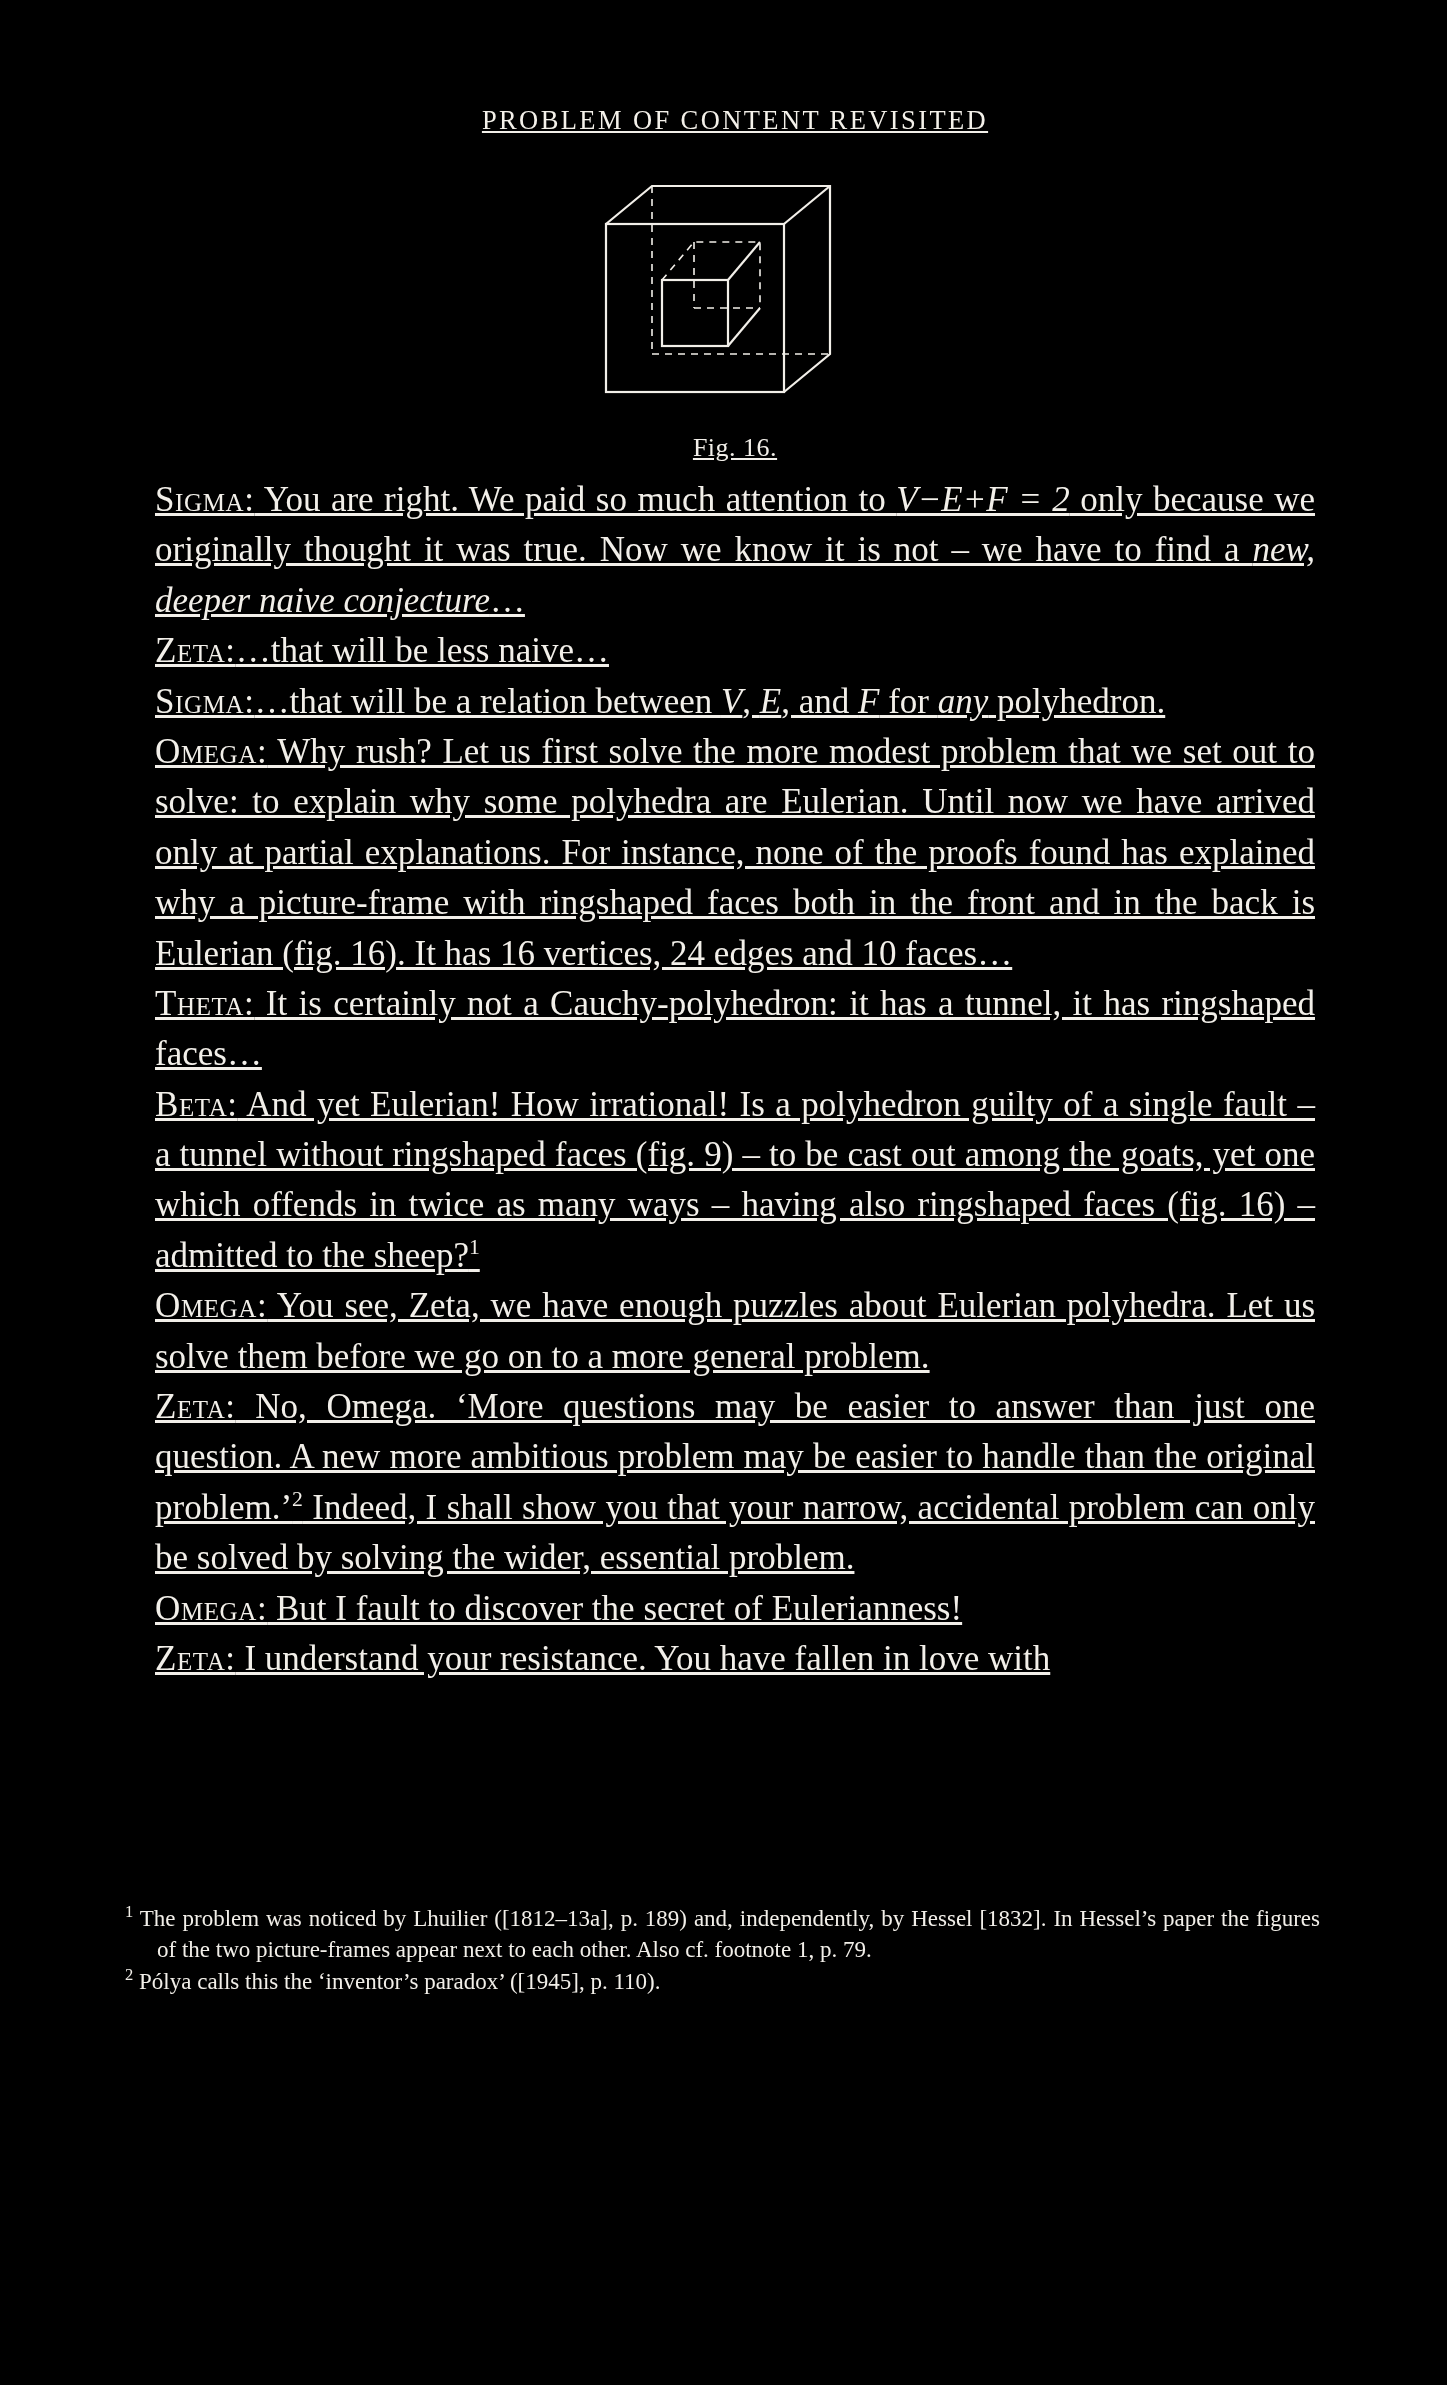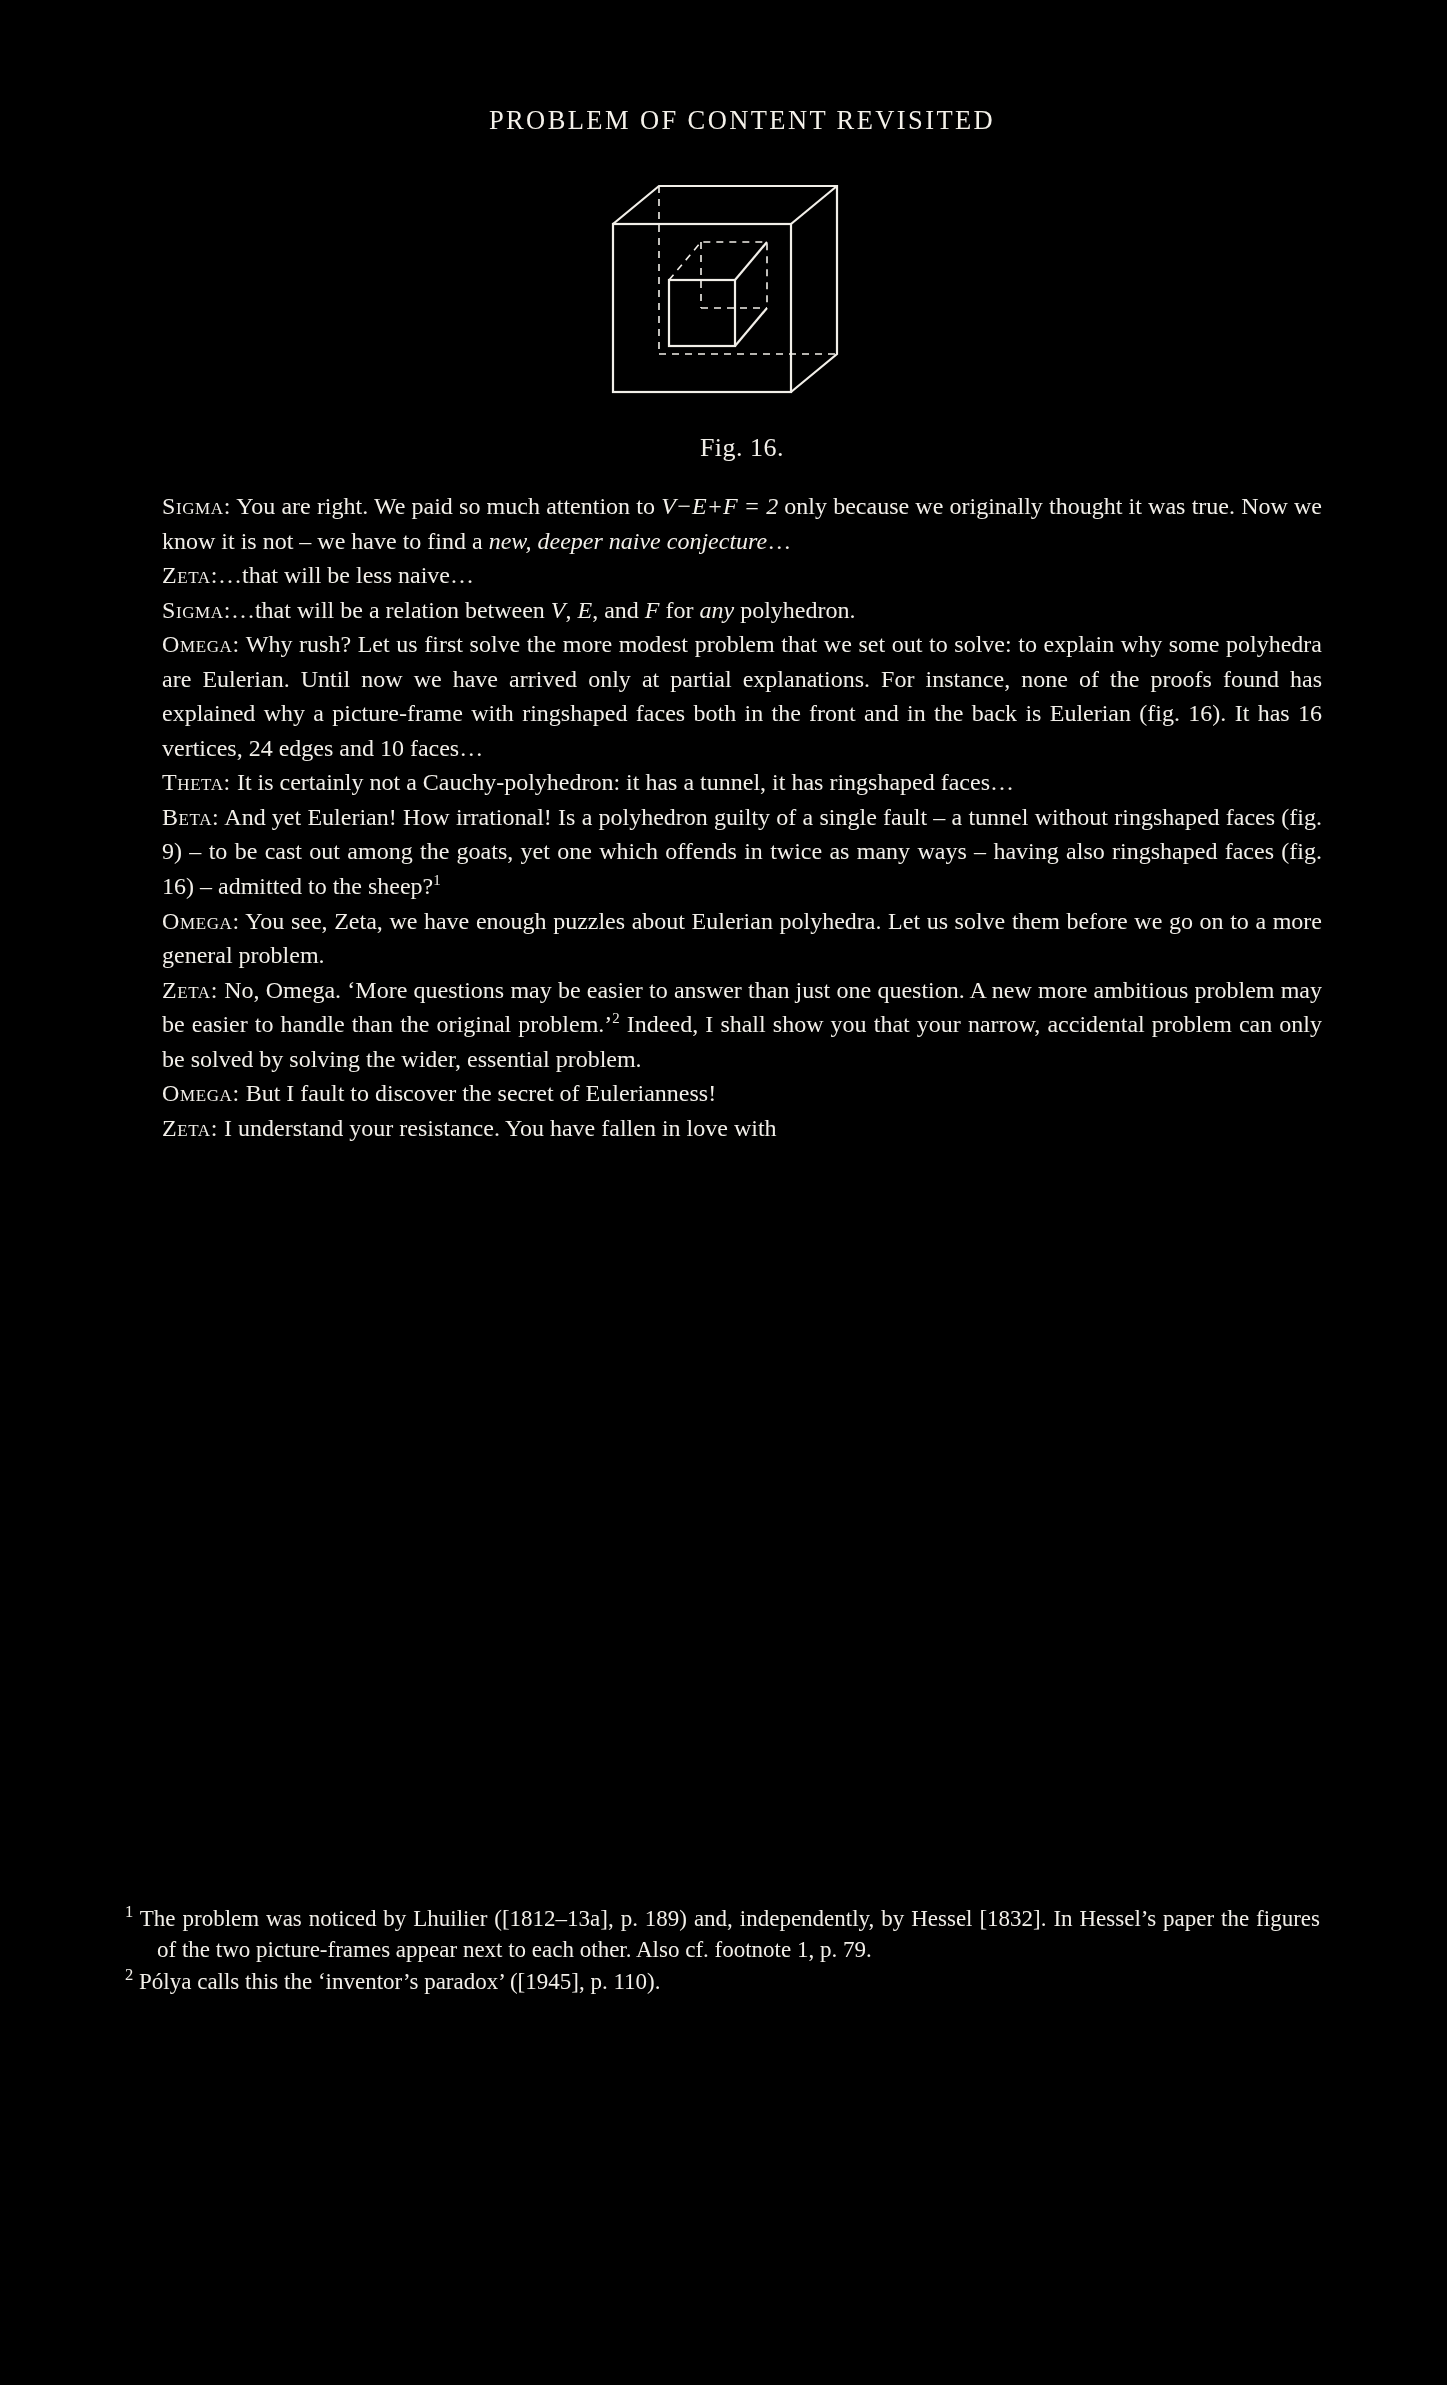--- a/index.html
+++ b/index.html
@@ -17,23 +17,24 @@
   }
   .page {
     position: absolute;
     left: 0; top: 0;
     width: 1447px;
     height: 2385px;
     background: #000000;
   }
   .content {
     position: absolute;
-    left: 162px;
+    left: 155px;
     top: 0;
     width: 1160px;
+    text-decoration: underline;
   }
   .running-head {
     margin-top: 105px;
     text-align: center;
     font-size: 26.5px;
     letter-spacing: 2.4px;
     font-variant: normal;
     color: #f4f1ea;
   }
   .figure-block {
@@ -41,22 +42,22 @@
     display: flex;
     justify-content: center;
   }
   .figure-caption {
     margin-top: 12px;
     text-align: center;
     font-size: 26px;
     letter-spacing: 0.5px;
   }
   .body-text {
-    margin-top: 26px;
-    font-size: 24px;
+    margin-top: 12px;
+    font-size: 35px;
     line-height: 1.44;
     text-align: justify;
     text-justify: inter-word;
     hyphens: none;
   }
   .body-text p {
     margin: 0;
     text-indent: 0;
   }
   .para-indent {

